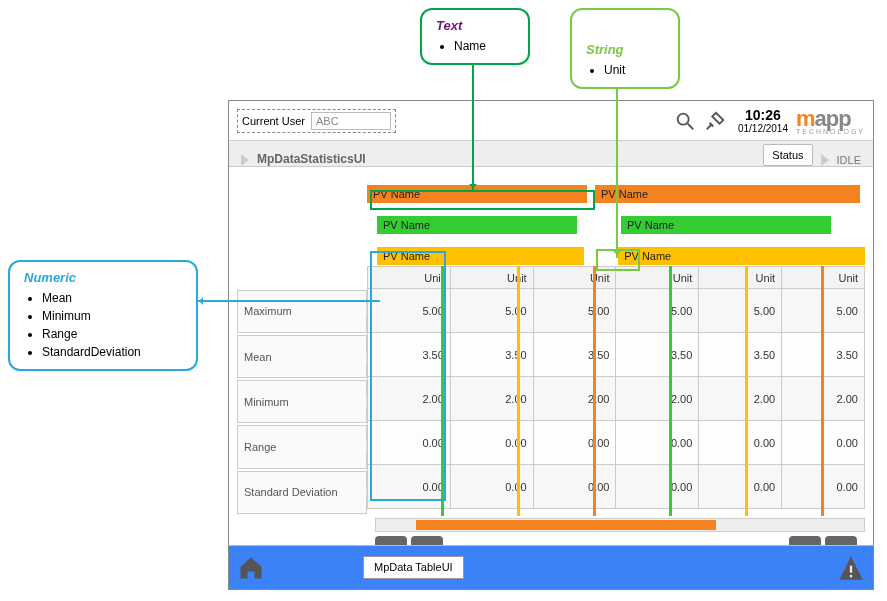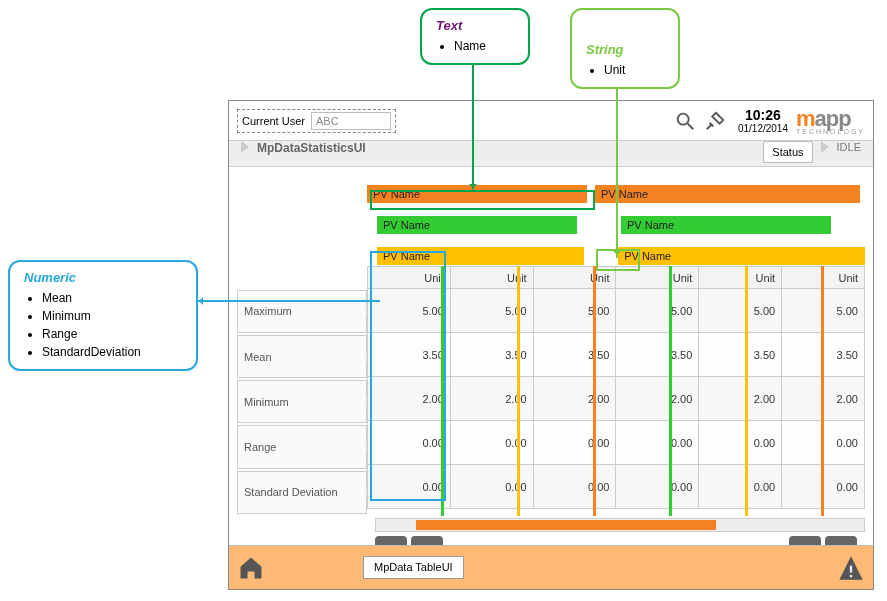--- a/index.html
+++ b/index.html
@@ -42,21 +42,21 @@
 .cu-input { border: 1px solid #bbb; font-size: 11px; padding: 2px 4px; width: 80px; color: #888; }
 .topbar-spacer { flex: 1; }
 .topbar-icon { width: 22px; height: 22px; margin: 0 4px; color: #555; }
 .clock { text-align: center; margin: 0 8px; }
 .clock .time { font-weight: bold; font-size: 14px; }
 .clock .date { font-size: 10px; }
 .logo { font-size: 22px; font-weight: bold; color: #888; letter-spacing: -1px; }
 .logo .m { color: #f58220; }
 .logo .sub { display: block; font-size: 7px; letter-spacing: 2px; color: #999; font-weight: normal; margin-top: -4px; }
 
-.subheader { height: 26px; background: #eee; display: flex; align-items: flex-start; padding: 0 12px; gap: 8px; border-bottom: 1px solid #ccc; }
+.subheader { height: 26px; background: #eee; display: flex; align-items: flex-end; padding: 0 12px; gap: 8px; border-bottom: 1px solid #ccc; }
 .breadcrumb-arrow { width: 0; height: 0; border-top: 6px solid transparent; border-bottom: 6px solid transparent; border-left: 8px solid #ccc; }
 .subheader-title { font-weight: bold; color: #666; font-size: 12px; }
 .subheader-spacer { flex: 1; }
 .status-chip { background: #fff; border: 1px solid #bbb; padding: 4px 8px; font-size: 11px; border-radius: 2px; }
 .status-val { color: #777; font-size: 11px; }
 
 .content { padding: 6px 8px; height: calc(100% - 40px - 26px - 44px); overflow: hidden; }
 
 .pv-bars { margin-left: 130px; position: relative; }
 .pv-bar { height: 18px; line-height: 18px; font-size: 11px; padding: 0 6px; color: #222; margin-bottom: 1px; margin-top: 12px; }
@@ -90,21 +90,21 @@
 .sep-orange { background: #f58220; }
 
 .hscroll { margin-top: 2px; margin-left: 138px; height: 14px; background: #eee; border: 1px solid #ccc; position: relative; }
 .hscroll-thumb { position: absolute; left: 40px; top: 1px; height: 10px; width: 300px; background: #f58220; }
 
 .pager { display: flex; margin-top: 4px; padding: 0 8px; }
 .pager-group { display: flex; gap: 4px; }
 .pager-btn { width: 32px; height: 28px; background: #666; color: #fff; border: none; border-radius: 4px; display: flex; align-items: center; justify-content: center; font-size: 13px; cursor: pointer; }
 .pager-spacer { flex: 1; }
 
-.footer { position: absolute; bottom: 0; left: 0; right: 0; height: 44px; background: #fdba74; border-top: 1px solid #bbb; display: flex; align-items: center; padding: 0 8px; gap: 8px; }
+.footer { position: absolute; bottom: 0; left: 0; right: 0; height: 44px; background: #3b82f6; border-top: 1px solid #bbb; display: flex; align-items: center; padding: 0 8px; gap: 8px; }
 .footer-icon { width: 28px; height: 28px; color: #555; cursor: pointer; }
 .footer-tab { background: #fff; border: 1px solid #999; padding: 4px 10px; font-size: 11px; text-align: center; line-height: 1.1; cursor: pointer; margin-left: 90px; }
 .footer-spacer { flex: 1; }
 </style>
 </head>
 <body>
 
 <div class="callout callout-text">
   <div class="callout-title">Text</div>
   <ul>

